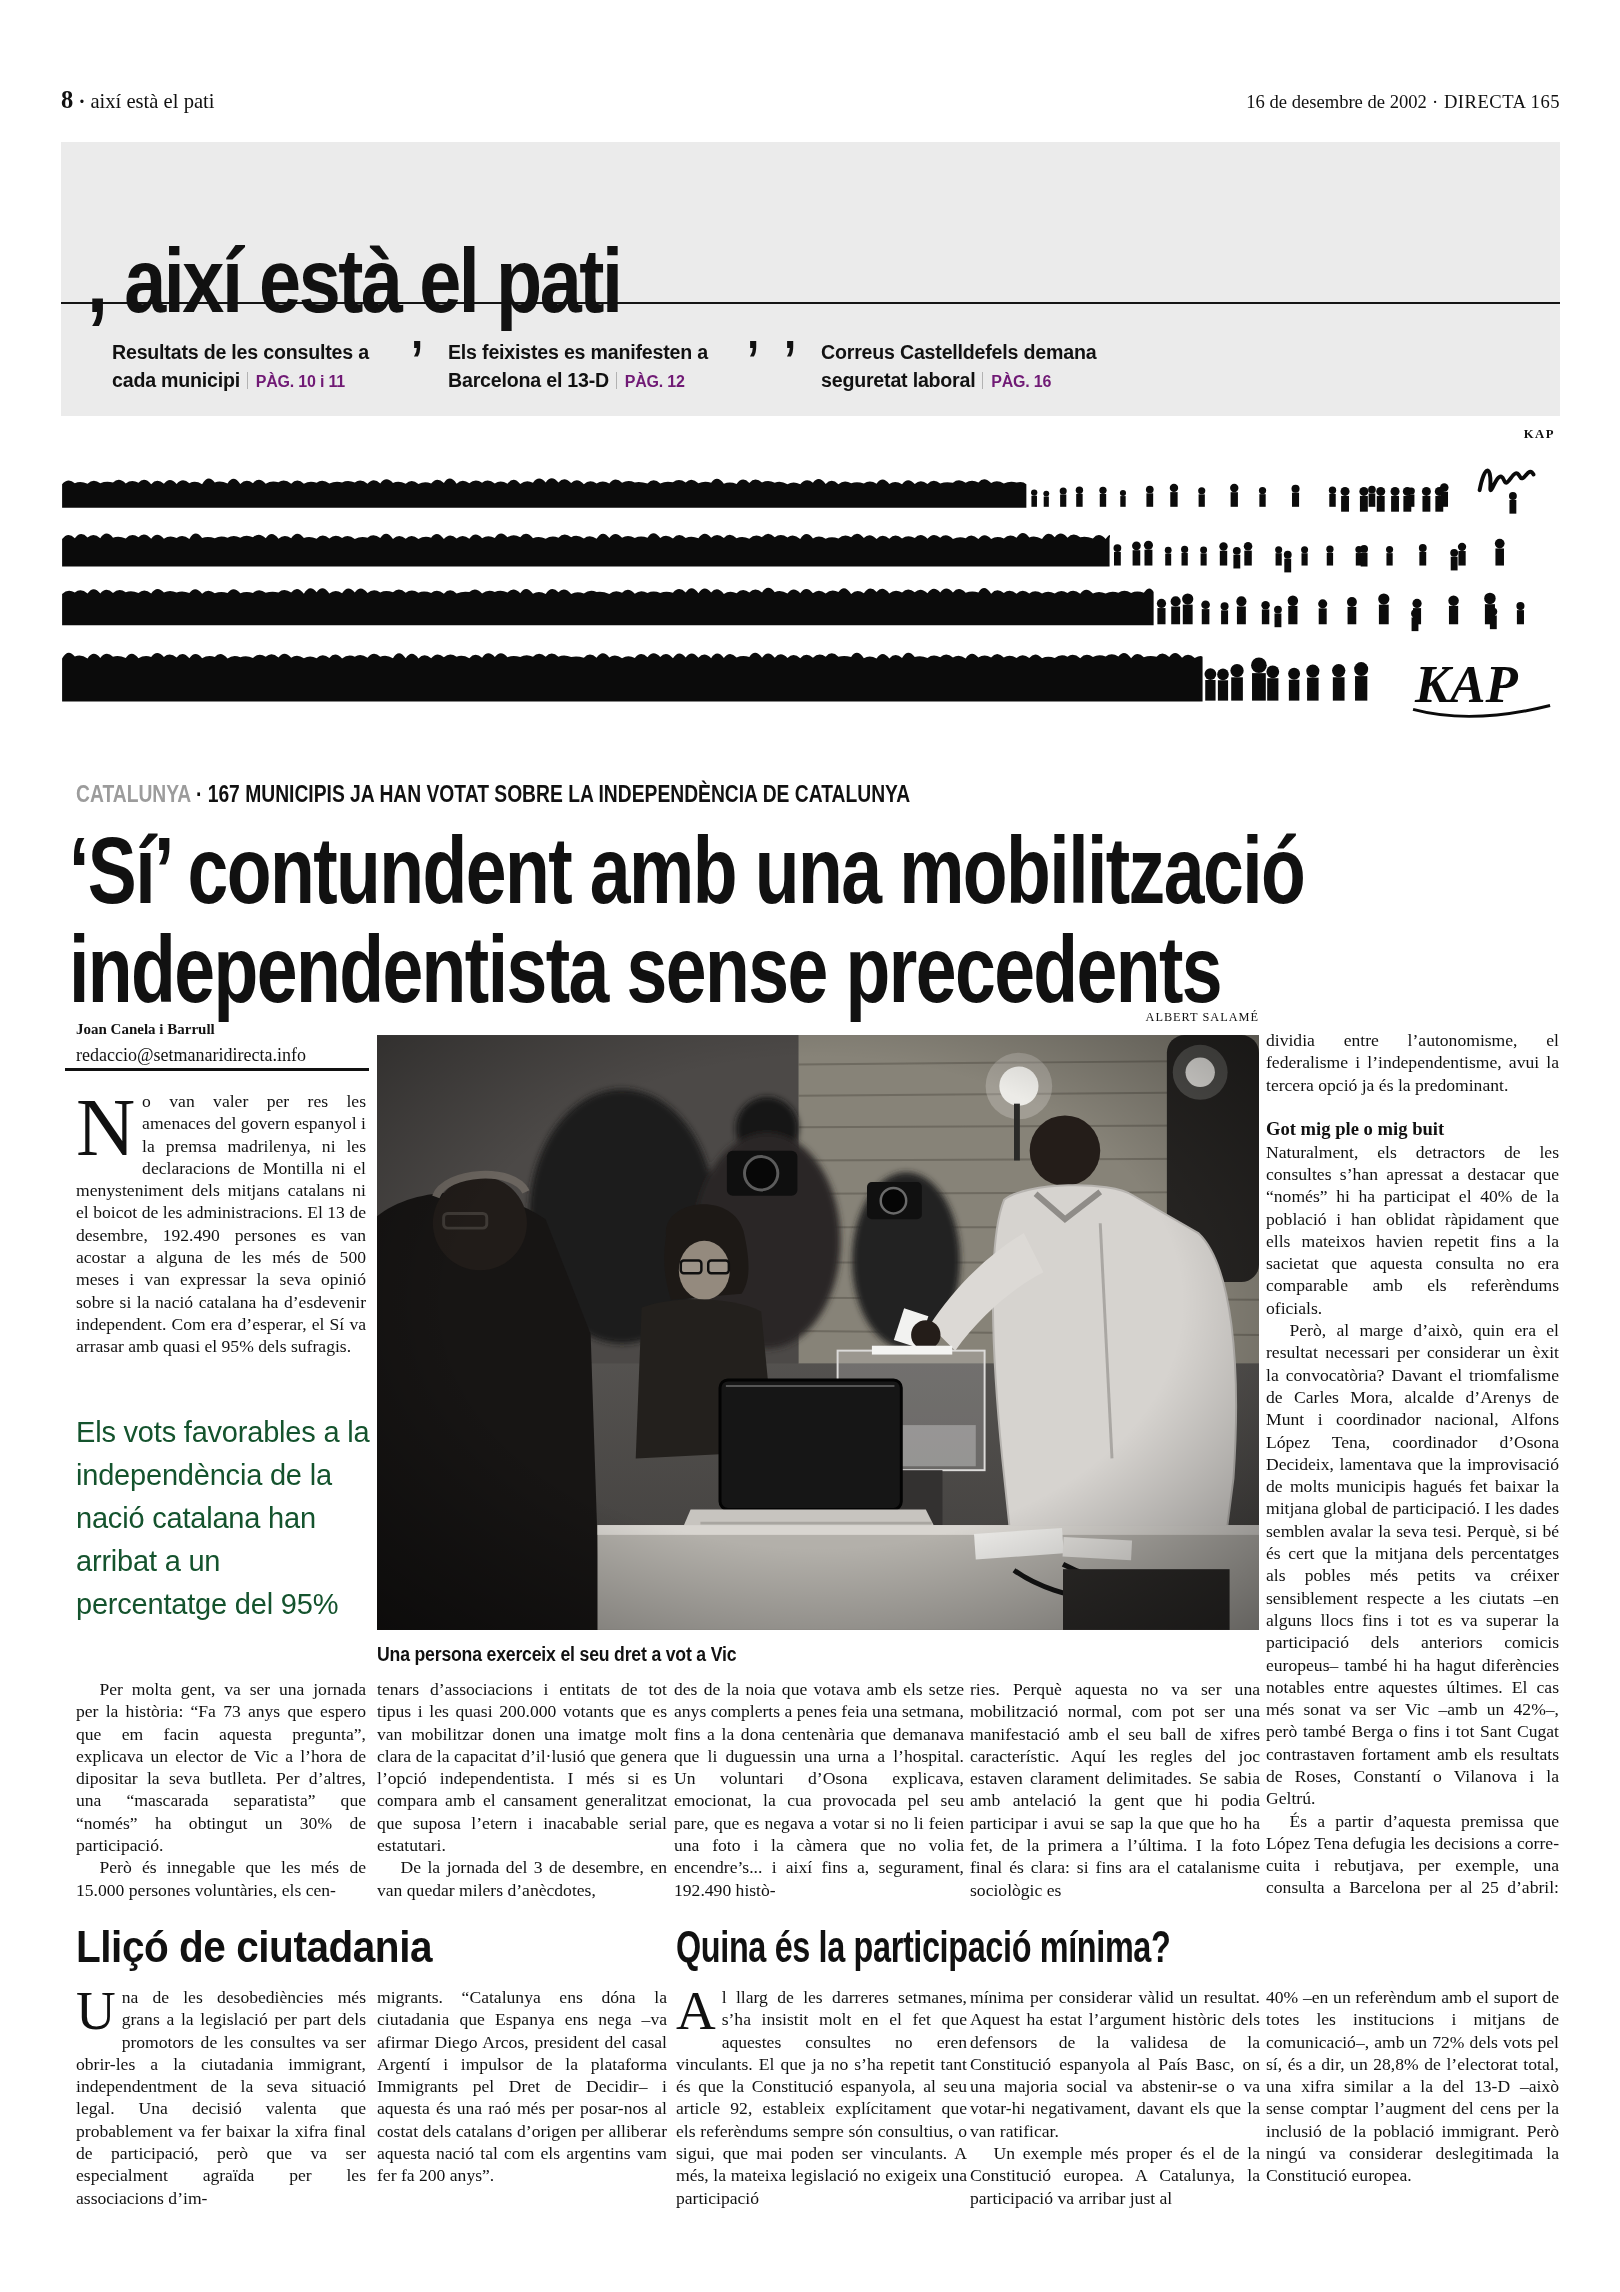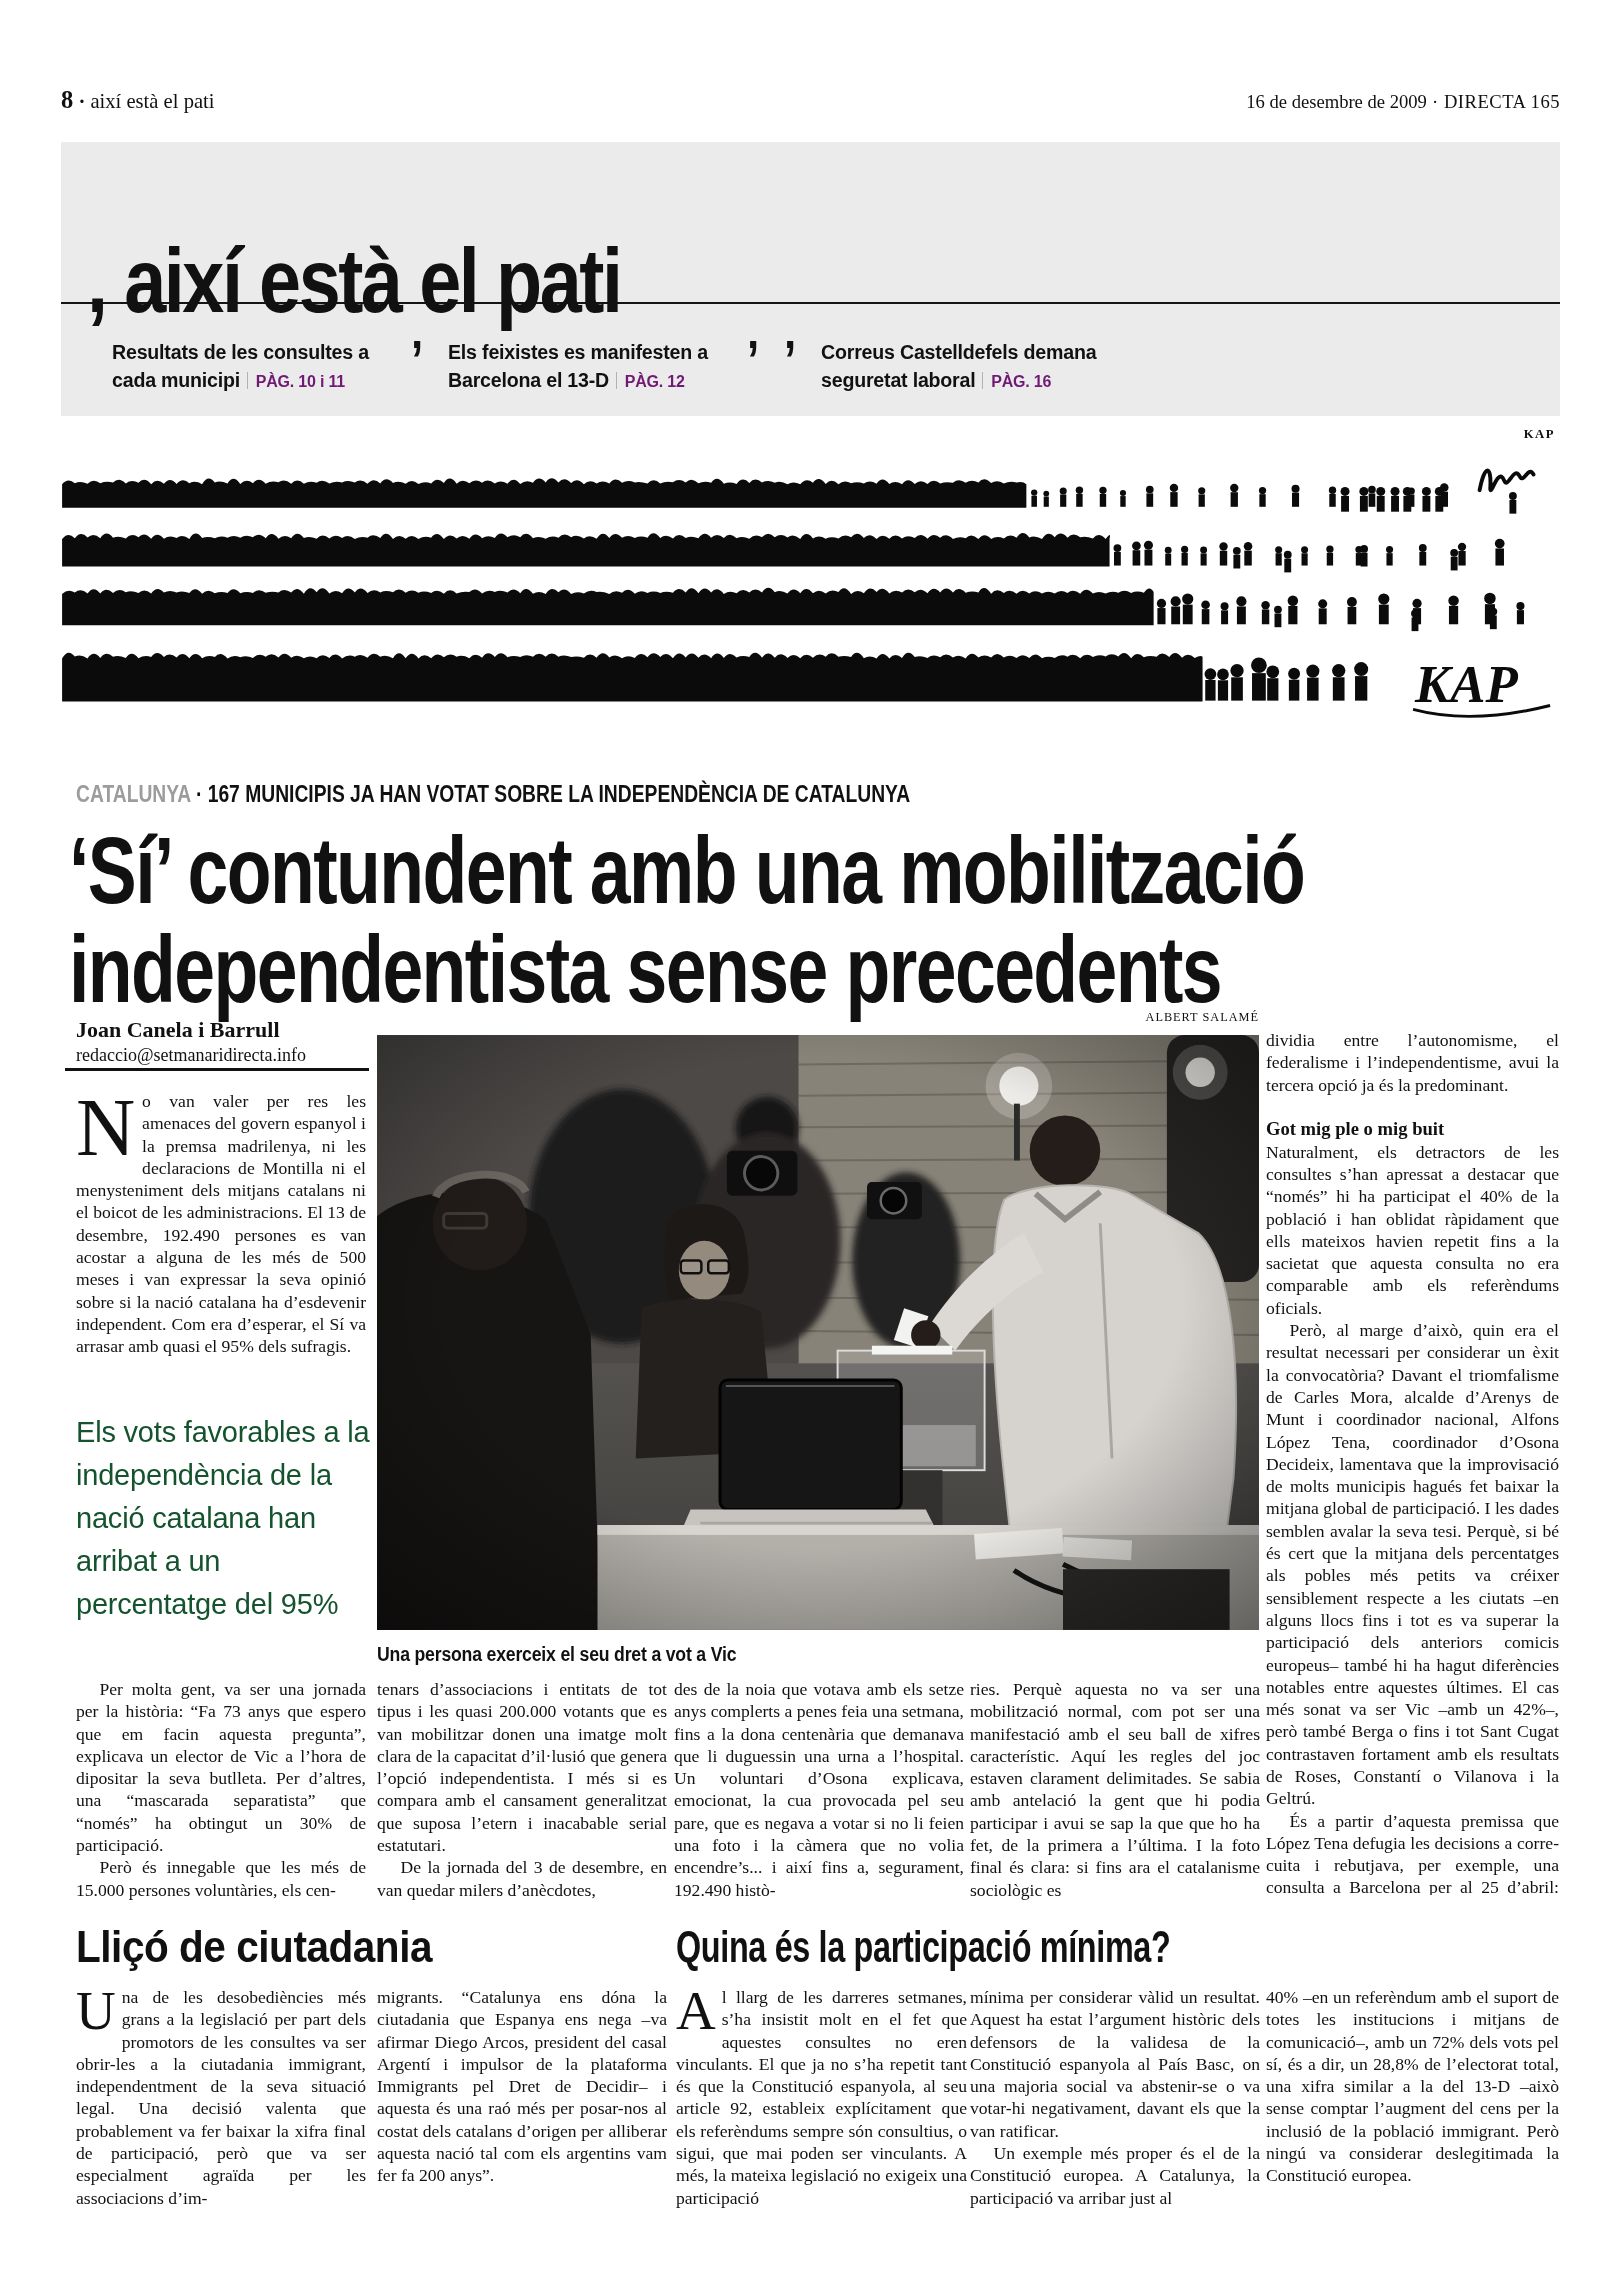--- a/index.html
+++ b/index.html
@@ -42,21 +42,21 @@
 
   
   #kicker{left:76px;top:781px;font-weight:bold;font-size:23.5px;}
   #kicker .k-sec{color:#9c9c9c;}
   #kicker .k-sec::after{content:" · ";color:#111;}
   #headline{left:69px;top:821px;font-weight:bold;font-size:94px;line-height:99px;letter-spacing:-2px;}
   #headline .cond{transform:scaleX(.78);}
 
   
   #byline{left:76px;top:1017px;font-size:18px;line-height:25.5px;}
-  #byline .name{font-weight:bold;font-size:22px;}
+  #byline .name{font-weight:bold;font-size:15px;}
   #byline-rule{left:65px;top:1068px;width:304px;height:2.9px;background:#111;}
 
   
   #photo-credit{left:965px;top:1010px;width:294px;text-align:right;font-size:12.3px;letter-spacing:1px;}
   #photo{left:377px;top:1035px;width:882px;height:595px;background:#555;}
   #photo svg{display:block;}
   #photo-caption{left:377px;top:1643px;font-weight:bold;font-size:19.6px;letter-spacing:-0.2px;}
 
   
   #col1-p1{left:76px;top:1090px;width:290px;height:314px;}
@@ -82,21 +82,21 @@
   #sec2-col3{left:1266px;top:1986px;width:293px;height:294px;}
 </style>
 </head>
 <body>
 
 <div class="abs" id="page-header">
   <span>
     <span class="pg">8</span><span class="sec">així està el pati</span>
   </span>
   <span class="right">
-    <span>16 de desembre de 2009</span><span class="brand">DIRECTA 165</span>
+    <span>16 de desembre de 2002</span><span class="brand">DIRECTA 165</span>
   </span>
 </div>
 
 <div class="abs sans" id="masthead">
   <div id="masthead-rule"></div>
   <div id="masthead-title" class="cond">, així està el pati</div>
   <div id="teasers">
     <div class="teaser">
       <span>Resultats de les consultes a cada municipi</span><span class="pipe"></span><span class="pageref">PÀG. 10 i 11</span>
     </div>

